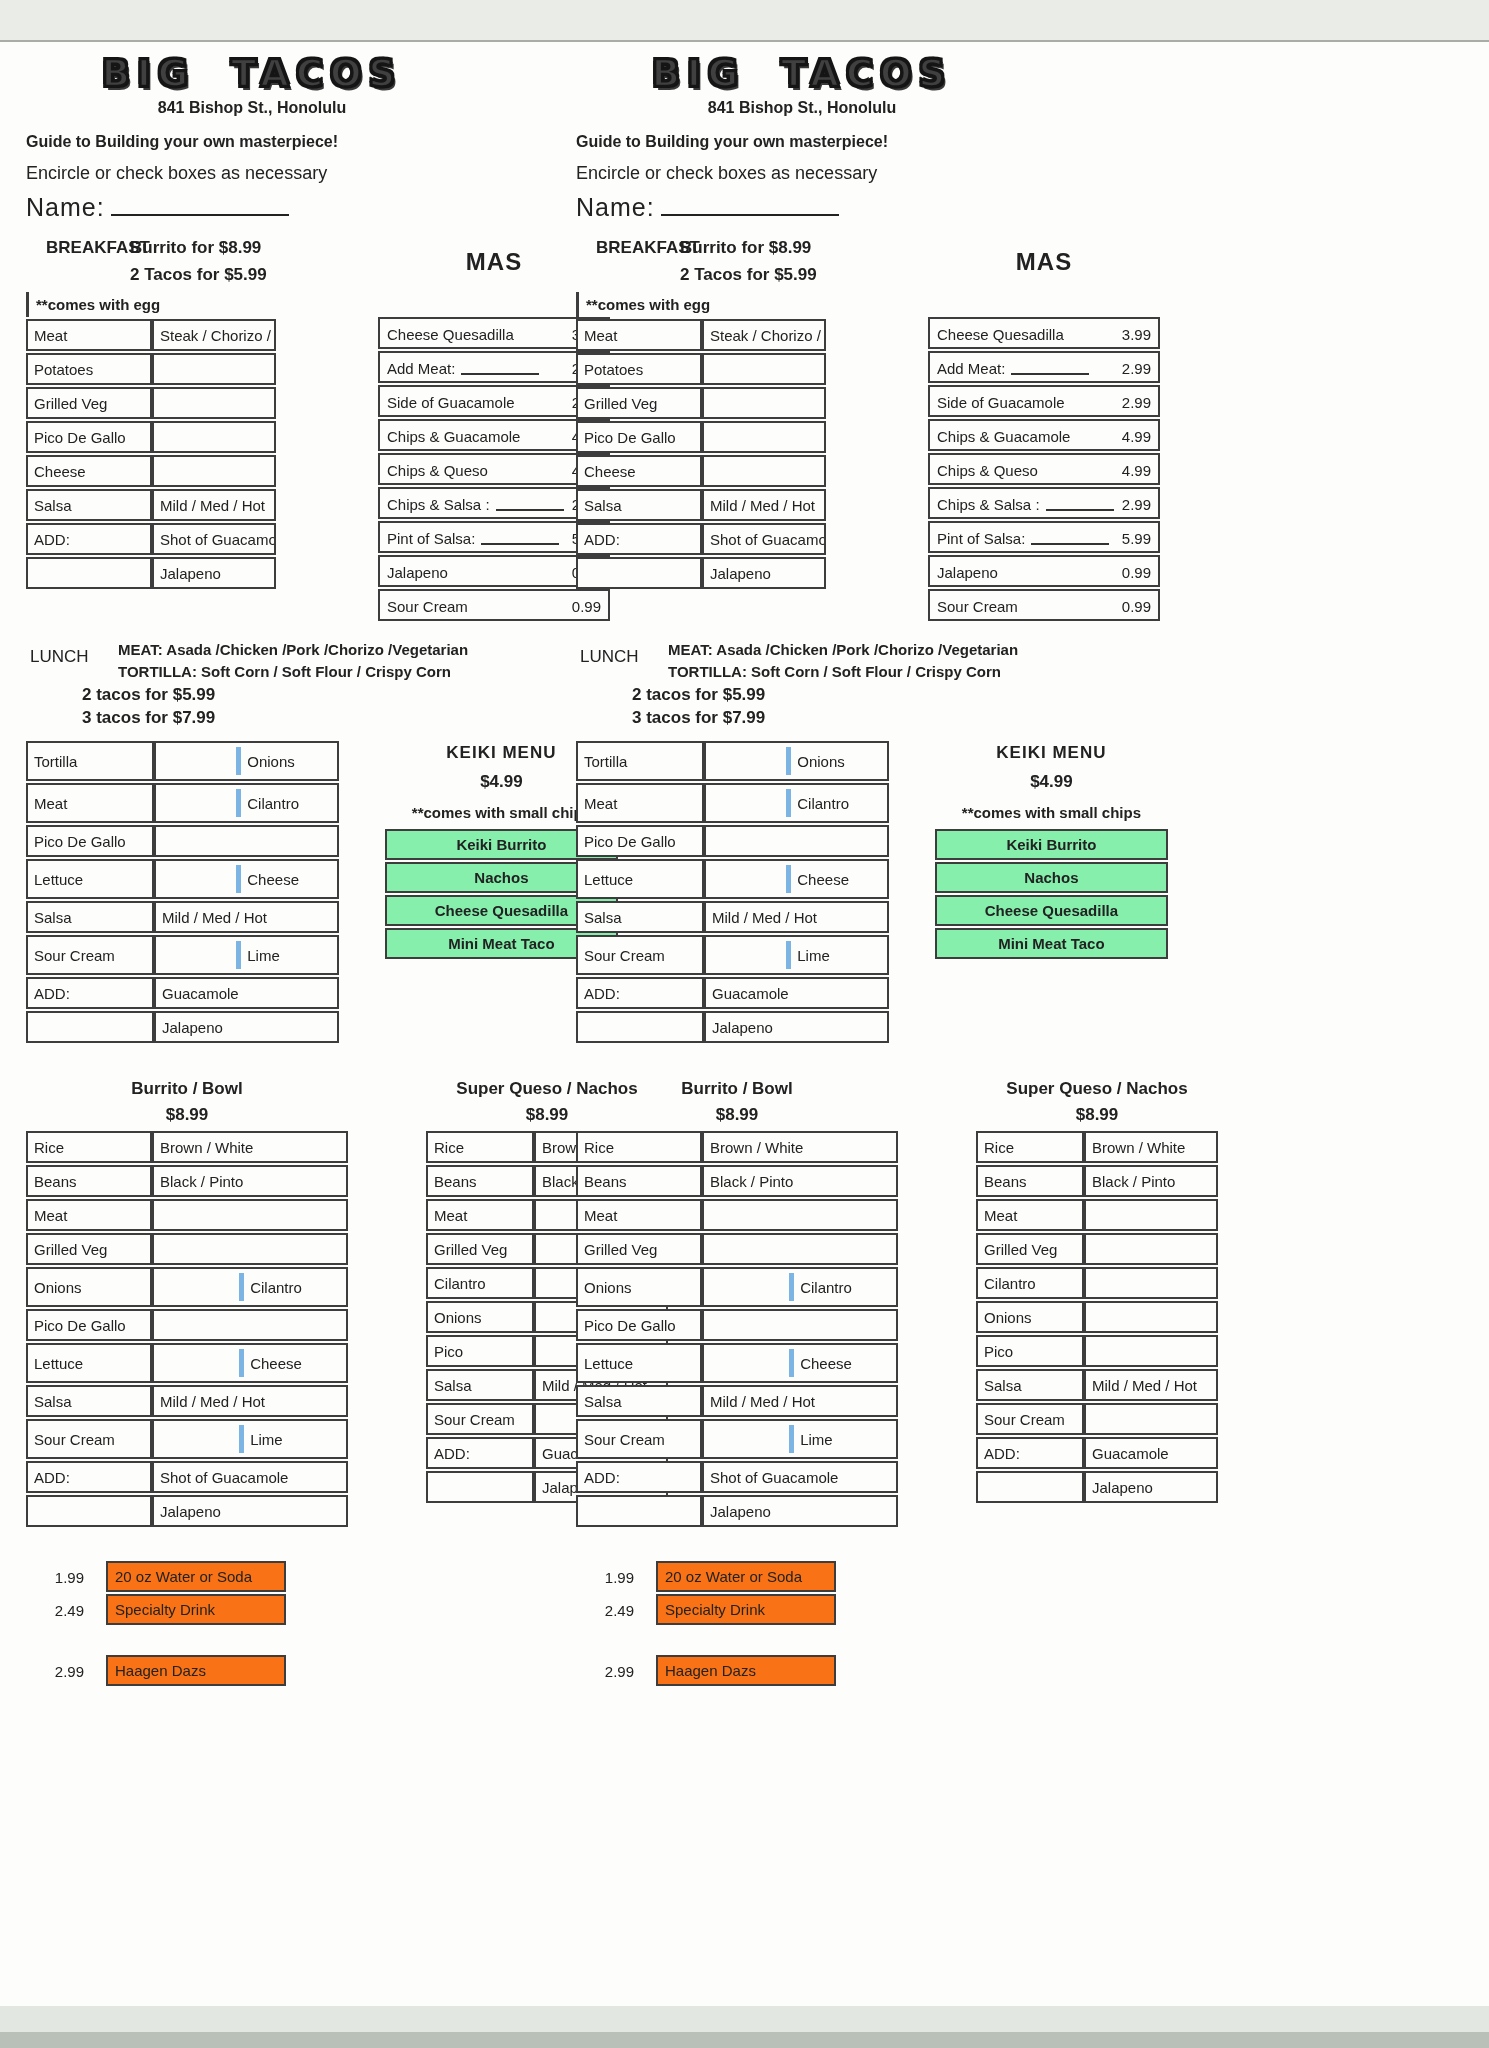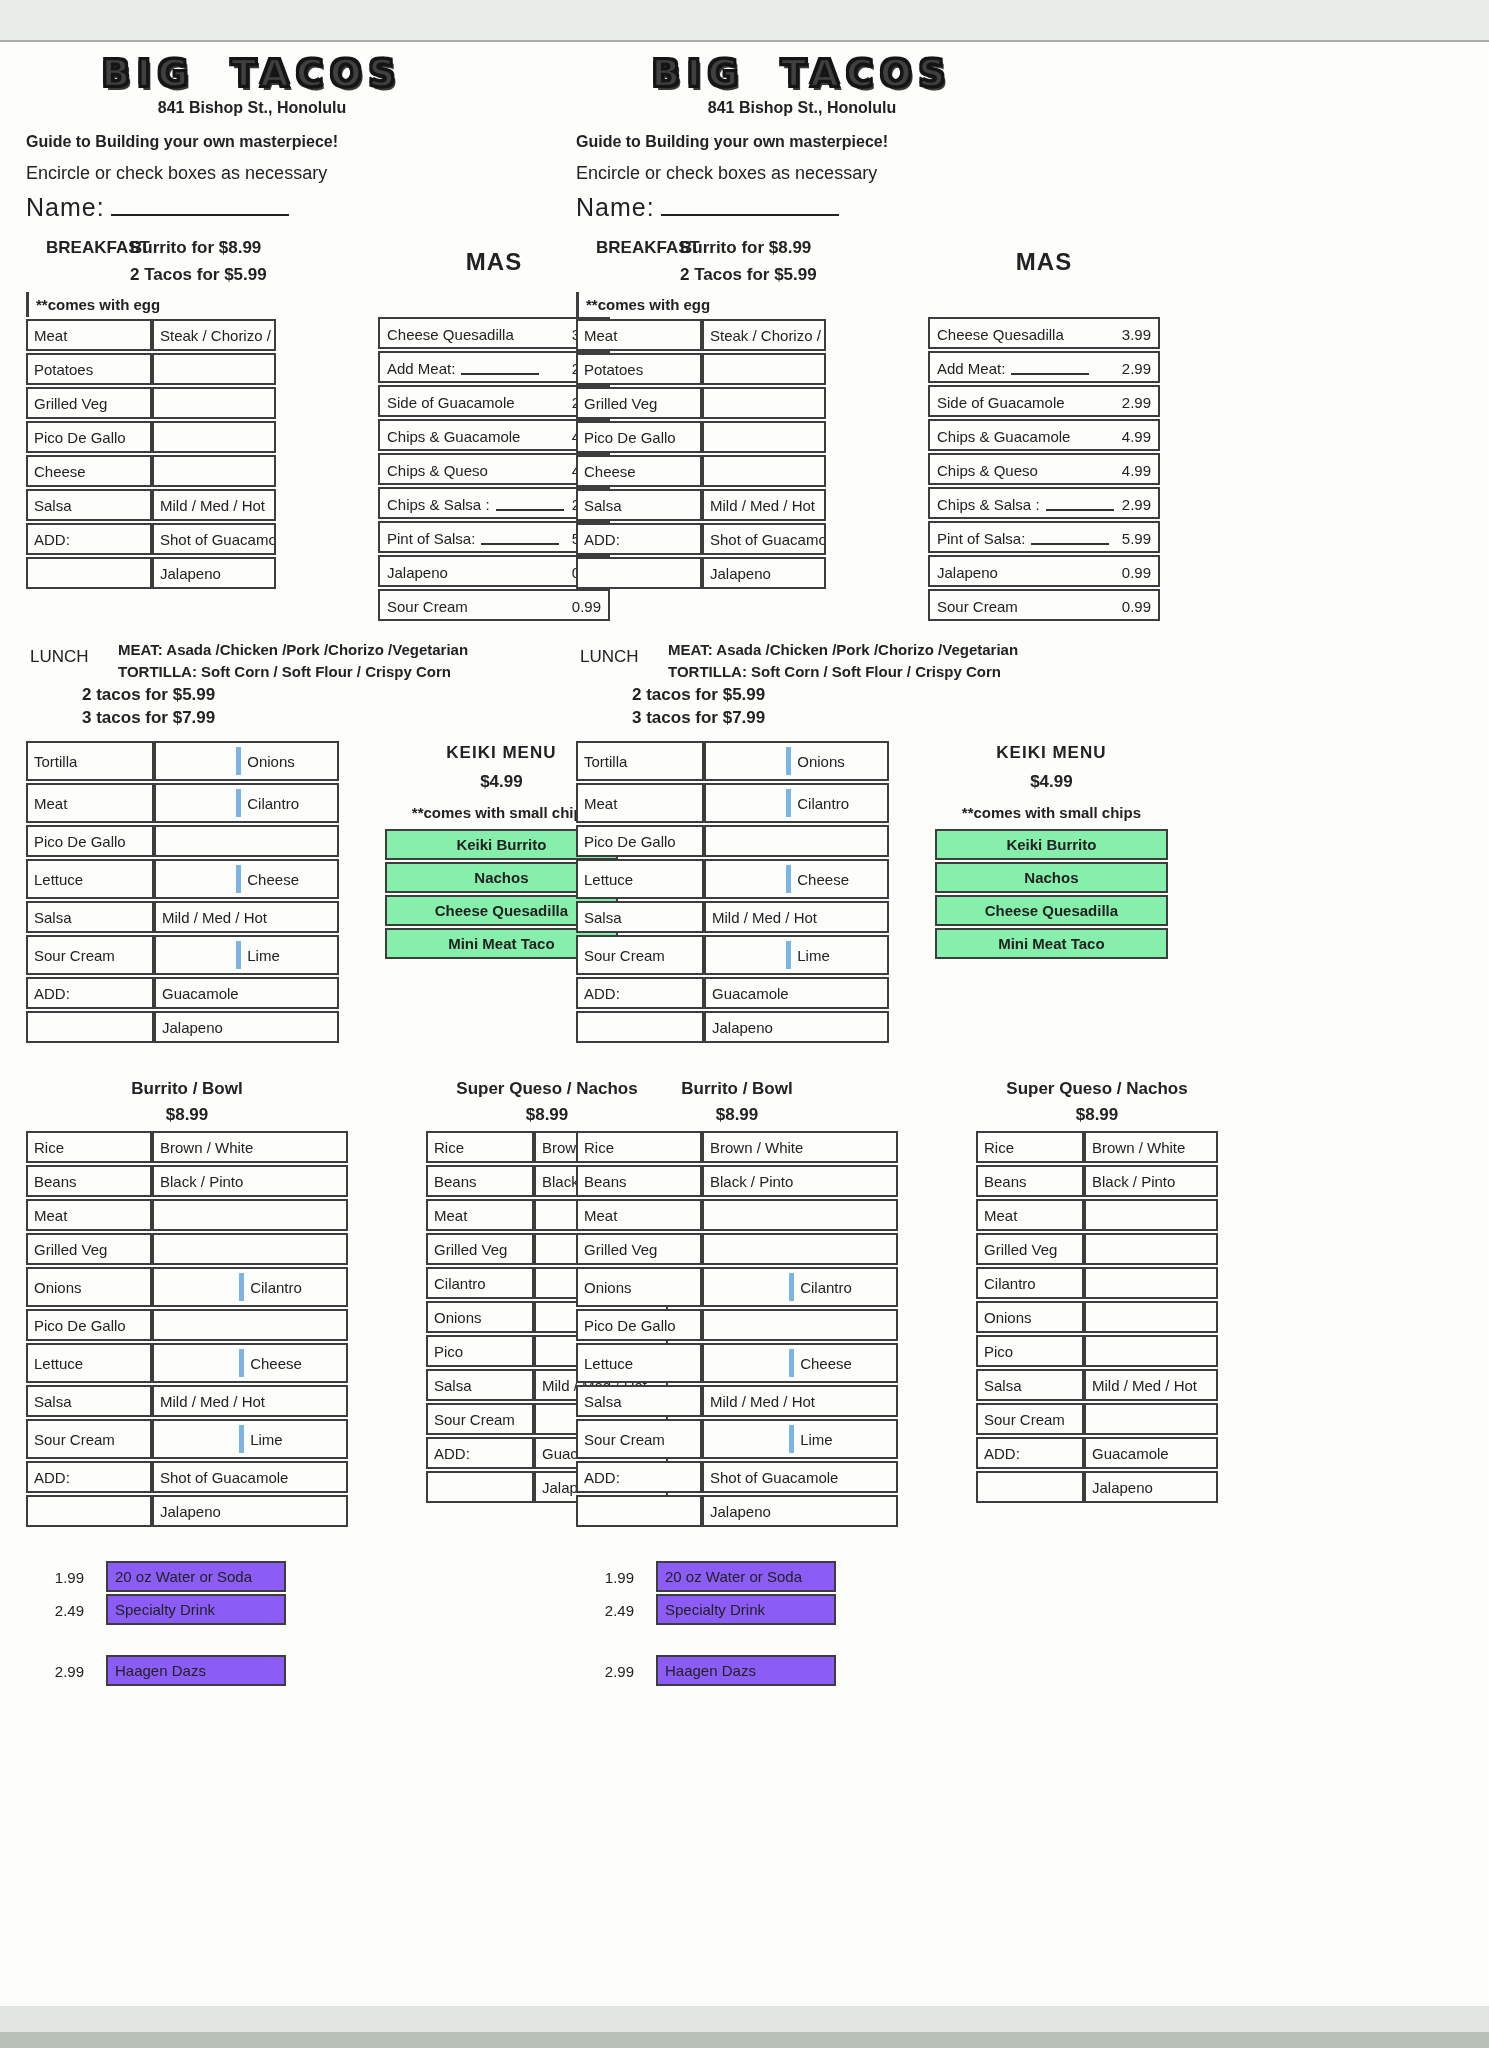--- a/index.html
+++ b/index.html
@@ -89,21 +89,21 @@
   .bowl-table { width:322px; }
   .bowl-table td.lab { width:110px; }
   .queso-table { width:242px; }
   .queso-table td.lab { width:92px; }
 
   
   .section-extras { margin-top:32px; }
   .extra-row { display:flex; align-items:center; }
   .extra-row.gap { margin-top:28px; }
   .extra-price { width:58px; text-align:right; font-size:15px; margin-right:22px; }
-  .extra-box { width:162px; border:2.5px solid #3d3d3d; padding:5px 7px; font-size:15px; margin-bottom:2px; background:#8b5cf6; white-space:nowrap; }
+  .extra-box { width:162px; border:2.5px solid #3d3d3d; padding:5px 7px; font-size:15px; margin-bottom:2px; background:#f97316; white-space:nowrap; }
 </style>
 </head>
 <body>
 
 <div class="scan-top-line"></div>
 <div class="paper"></div>
 <div class="band-bottom-light"></div>
 <div class="band-bottom-dark"></div>
 
 <div class="half left" id="half-left">

